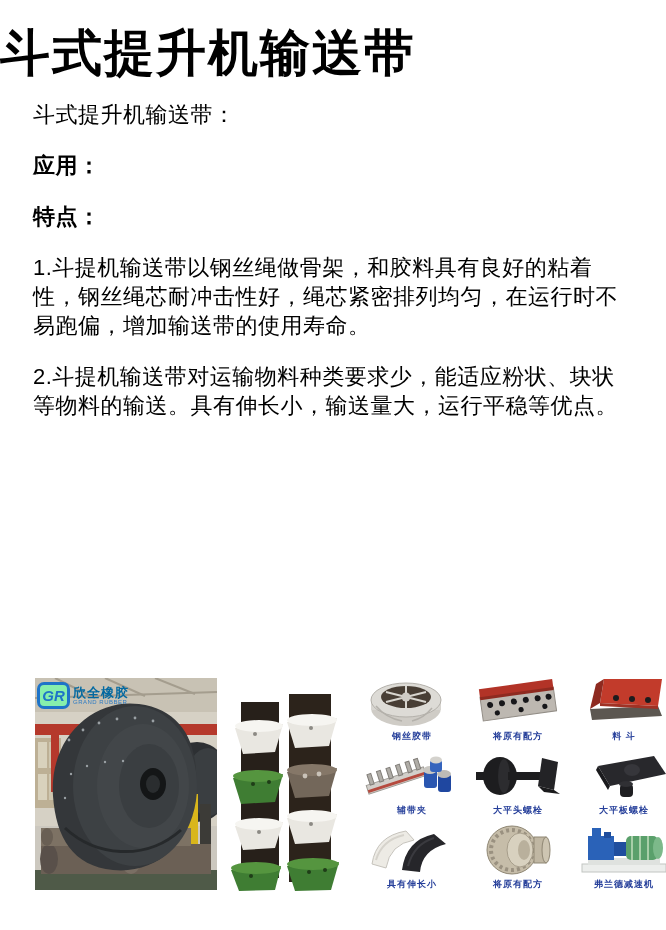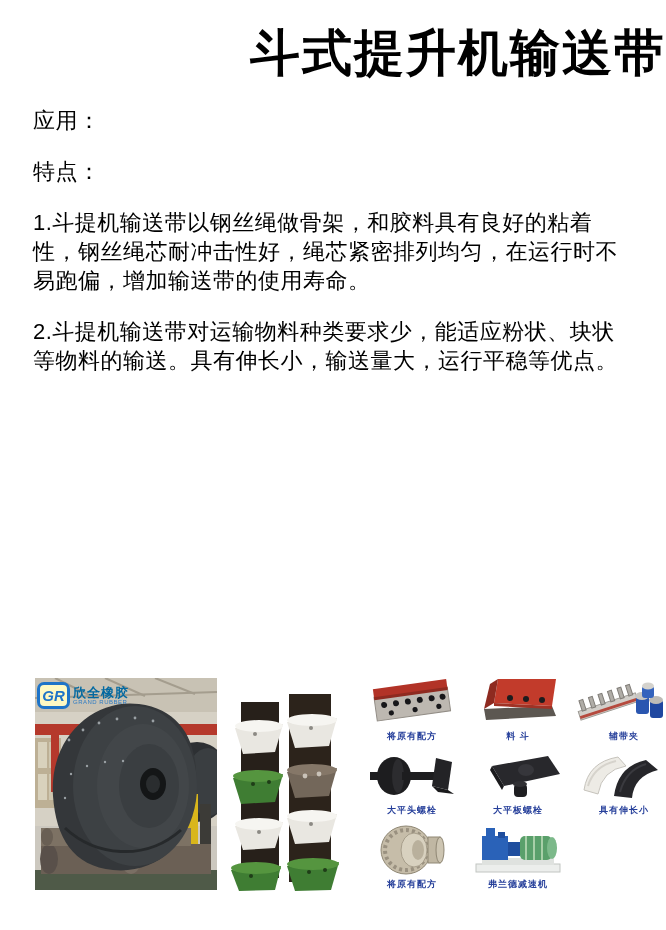--- a/index.html
+++ b/index.html
@@ -5,43 +5,43 @@
   * { margin:0; padding:0; box-sizing:border-box; }
   html,body { background:#ffffff; }
   body {
     width:666px; height:930px; margin:0 auto; overflow:hidden;
     font-family:"Liberation Sans","DejaVu Sans",sans-serif;
     color:#000;
   }
   .page { width:666px; height:930px; position:relative; background:#fff; }
 
   .main-title {
-    margin-top:22px; text-align:right;
+    margin-top:22px; text-align:left;
     font-size:50px; font-weight:700; letter-spacing:2px; line-height:62px;
   }
 
   .content { padding:0 33px; }
   .tblock { font-size:22px; line-height:29px; letter-spacing:0.5px; }
   .subtitle    { margin-top:16px; }
-  .sec-label   { margin-top:22px; }
+  .sec-label   { margin-top:22px;font-weight:bold; }
   .para        { margin-top:22px; }
 
   
   .media-row {
     position:absolute; left:35px; top:652px; width:600px; height:220px;
     display:flex; align-items:flex-start;
   }
   .photo-wrap { position:relative; width:182px; height:212px; flex:0 0 auto; margin-top:4px; }
   .photo-wrap svg { display:block; }
   .logo {
     position:absolute; left:2px; top:4px; display:flex; align-items:center; gap:3px;
   }
   .logo-box {
     width:33px; height:27px; border:3px solid #1e74c8; border-radius:7px;
-    background:#fef9c3; color:#1e74c8; font-weight:700; font-size:15px;
+    background:#86efac; color:#1e74c8; font-weight:700; font-size:15px;
     display:flex; align-items:center; justify-content:center; font-style:italic;
   }
   .logo-text-cn { font-size:13px; font-weight:700; color:#0369a1; line-height:13px; letter-spacing:1px; }
   .logo-text-en { font-size:6px; color:#2f7cc4; letter-spacing:0.5px; }
 
   .panel-wrap { width:124px; height:206px; flex:0 0 auto; margin-left:8px; margin-top:12px; }
 
   .product-grid {
     margin-left:10px; margin-top:2px;
     display:grid; grid-template-columns:repeat(3,106px); grid-auto-rows:72px;
@@ -54,20 +54,21 @@
   }
 </style>
 </head>
 <body>
 
 <div class="page">
 
   <h1 class="main-title">斗式提升机输送带</h1>
 
   <div class="content">
+    <div class="tblock subtitle">斗式提升机输送带：</div>
     <div class="tblock sec-label">应用：</div>
     <div class="tblock sec-label">特点：</div>
     <div class="tblock para">1.斗提机输送带以钢丝绳做骨架，和胶料具有良好的粘着性，钢丝绳芯耐冲击性好，绳芯紧密排列均匀，在运行时不易跑偏，增加输送带的使用寿命。</div>
     <div class="tblock para">2.斗提机输送带对运输物料种类要求少，能适应粉状、块状等物料的输送。具有伸长小，输送量大，运行平稳等优点。</div>
   </div>
 
   <div class="media-row">
 
     <div class="photo-wrap">
       <svg width="182" height="212" viewBox="0 0 182 212">
@@ -182,20 +183,32 @@
           <polygon points="62,180 114,176 106,204 70,205" fill="#3f7d33"></polygon>
           <ellipse cx="88" cy="178" rx="26" ry="6" fill="#55953f"></ellipse>
           <circle cx="84" cy="186" r="2" fill="#1f3d18"></circle>
             <circle cx="100" cy="184" r="2" fill="#1f3d18"></circle>
         </g>
       </svg>
     </div>
 
     <div class="product-grid">
 
+      <div class="product-cell">
+        <svg class="thumb" viewBox="0 0 100 52">
+          <ellipse cx="44" cy="32" rx="35" ry="18" fill="#cfccc6"></ellipse>
+          <rect x="9" y="22" width="70" height="12" fill="#d8d6d1"></rect>
+          <ellipse cx="44" cy="24" rx="35" ry="17" fill="#dddbd6" stroke="#b4b1ab"></ellipse>
+          <ellipse cx="44" cy="21" rx="25" ry="11" fill="#483e35"></ellipse>
+          <path d="M24,16 L64,26 M64,16 L24,26 M44,10 L44,32" stroke="#d8d5cf" stroke-width="2"></path>
+          <circle cx="44" cy="21" r="4.5" fill="#cfccc6"></circle>
+          <path d="M14,30 Q24,42 40,45 M70,32 Q62,42 50,45" stroke="#b4b1ab" stroke-width="1.5" fill="none"></path>
+        </svg>
+        <div class="caption">钢丝胶带</div>
+      </div>
 
       <div class="product-cell">
         <svg class="thumb" viewBox="0 0 100 52">
           <g transform="rotate(-8 50 26)">
             <rect x="13" y="16" width="74" height="24" fill="#bdb8b1" stroke="#928d86"></rect>
             <rect x="13" y="8" width="74" height="10" fill="#b23327"></rect>
             <rect x="13" y="16" width="74" height="3" fill="#8e2a20"></rect>
             <g fill="#17171a">
               <circle cx="22" cy="25" r="3"></circle>
                 <circle cx="34" cy="25" r="3"></circle>

